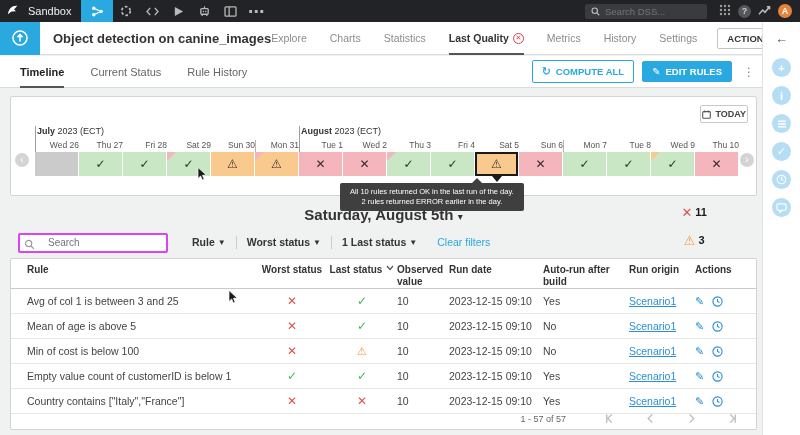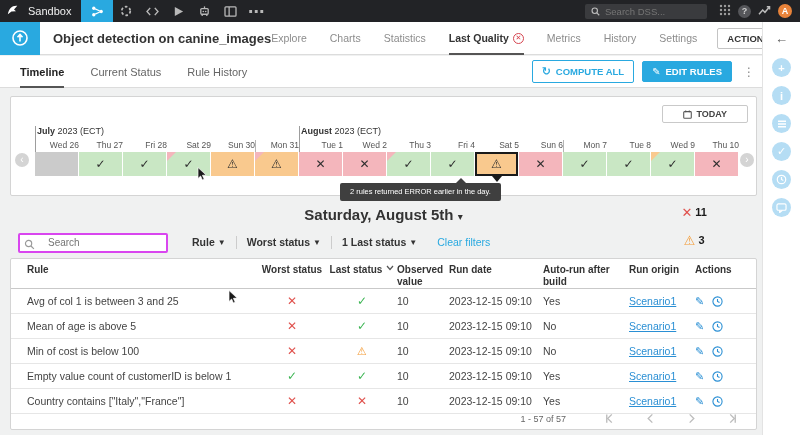--- a/index.html
+++ b/index.html
@@ -33,21 +33,21 @@
   .subtabs { display:flex; gap:26px; margin-left:20px; height:32px; }
   .subtab { font-size:11px; color:#666; height:32px; display:flex; align-items:center; cursor:pointer; white-space:nowrap; }
   .subtab.active { color:#222; font-weight:bold; box-shadow:inset 0 -2px 0 #555; }
   .subtab-actions { margin-left:auto; display:flex; align-items:center; gap:8px; margin-right:4px; }
   .btn-outline { border:1px solid #29a9e0; color:#29a9e0; background:#fff; border-radius:2px; font-size:9.5px; font-weight:bold; padding:4px 9px; display:flex; align-items:center; gap:5px; cursor:pointer; font-family:inherit; }
   .btn-solid { border:1px solid #29a9e0; color:#fff; background:#29a9e0; border-radius:2px; font-size:9.5px; font-weight:bold; padding:4px 9px; display:flex; align-items:center; gap:5px; cursor:pointer; font-family:inherit; }
   .vdots { color:#8a8a8a; font-size:12px; letter-spacing:0; cursor:pointer; padding:0 3px; }
 
   
   .timeline-card { position:absolute; left:10px; top:96px; width:747px; height:100px; background:#fff; border:1px solid #d4d4d4; border-radius:2px; z-index:5; }
-  .today-btn { position:absolute; right:8px; top:8px; border:1px solid #c9c9c9; background:#fff; border-radius:2px; font-size:9px; font-weight:bold; color:#444; padding:3px 20px; display:flex; align-items:center; gap:4px; cursor:pointer; font-family:inherit; }
+  .today-btn { position:absolute; right:8px; top:8px; border:1px solid #c9c9c9; background:#fff; border-radius:2px; font-size:9px; font-weight:bold; color:#444; padding:3px 1px; display:flex; align-items:center; gap:4px; cursor:pointer; font-family:inherit; }
   .tl-chevron { position:absolute; top:56px; width:14px; height:14px; border-radius:50%; background:#d4d4d4; color:#fff; font-size:10px; line-height:13px; text-align:center; cursor:pointer; }
   .days { position:absolute; left:24px; top:43px; display:flex; }
   .day-col { position:relative; width:44px;text-align:right; }
   .month-label { position:absolute; left:2px; top:-14px; font-size:9px; color:#333; white-space:nowrap; z-index:2; }
   .month-label b { font-weight:bold; }
   .day-label { font-size:8.5px; color:#555; height:12px; padding-left:2px; white-space:nowrap; }
   .day-cell { position:relative; width:43px; height:24px; display:flex; align-items:center; justify-content:center; font-size:12px; font-weight:bold; color:#2d2d2d; cursor:pointer; }
   .cell-ok { background:#c9e7c4; }
   .cell-error { background:#f4b6bc; }
   .cell-warning { background:#f9c98e; }
@@ -367,20 +367,21 @@
         <div class="day-col">
           <div class="day-label">Thu 10</div>
           <div class="day-cell cell-error">
             <span>✕</span>
           </div>
         </div>
       </div>
   </div>
 
   <div class="tl-tooltip">
+    <div>All 10 rules returned OK in the last run of the day.</div>
     <div>2 rules returned ERROR earlier in the day.</div>
   </div>
 
   <div class="day-heading">
     <span>Saturday, August 5th</span> <span class="caret">▾</span>
   </div>
 
   <div class="filter-row">
     <div class="search-box">
       <span class="mag">

